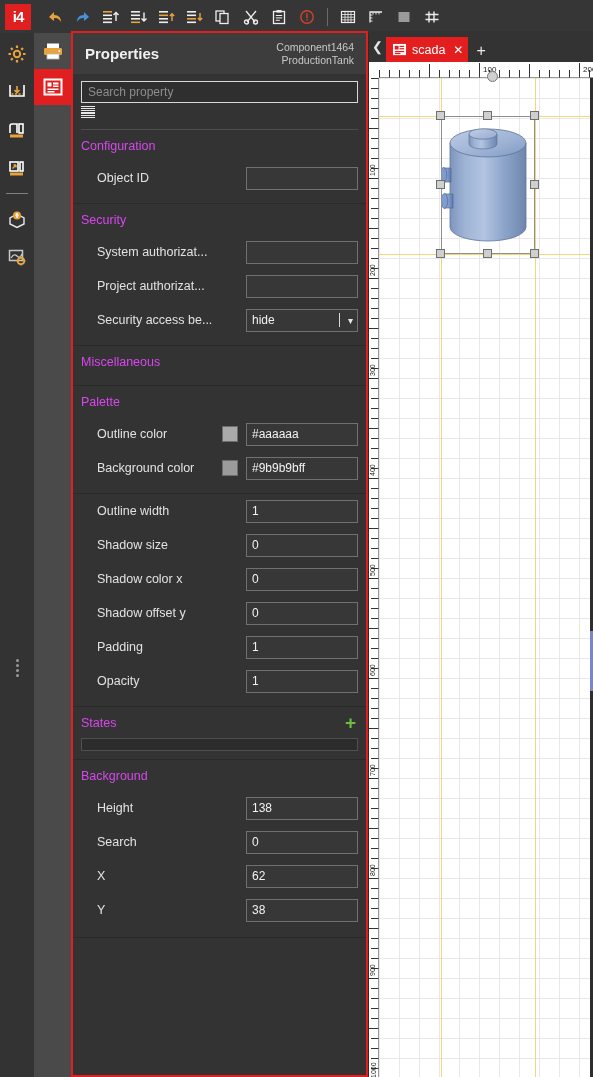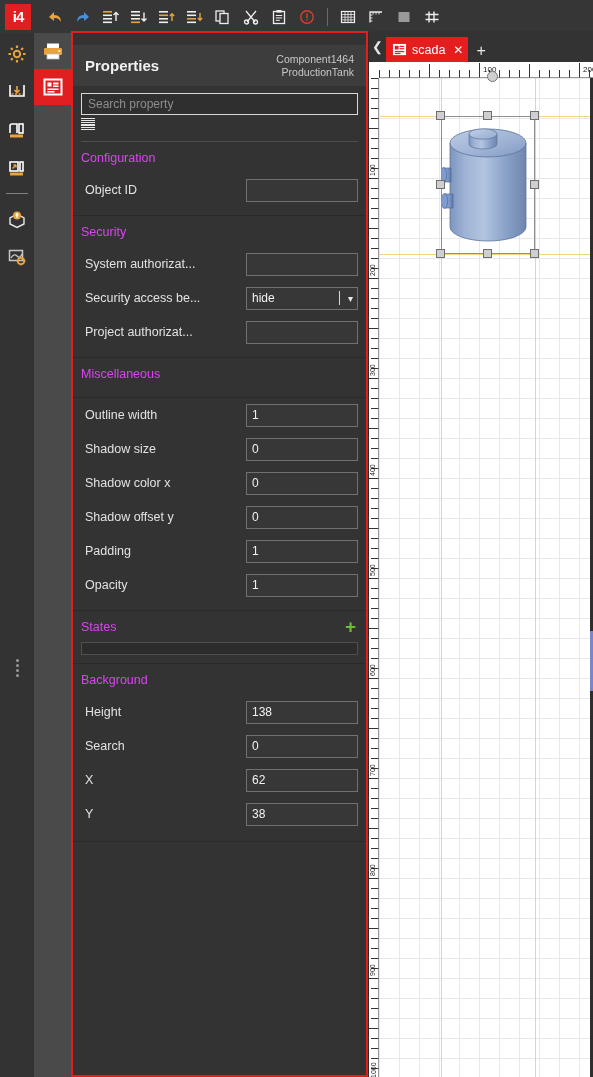--- a/index.html
+++ b/index.html
@@ -56,21 +56,21 @@
   }
   .rail2-icon.active { background: #e02020; }
 
   
   #props {
     position: absolute; left: 71px; top: 31px; width: 297px; height: 1046px;
     background: #333333; border: 2px solid #e41e1e; overflow: hidden;
   }
   .p-header {
     height: 41px; background: #3d3d3d; display: flex; align-items: center;
-    padding: 4px 12px; justify-content: space-between; margin-top: 12px;
+    padding: 4px 12px; justify-content: space-between;
   }
   .p-title { color: #f0f0f0; font-size: 15px; font-weight: bold; }
   .p-sub { color: #c8c8c8; font-size: 10.5px; text-align: right; line-height: 13px; }
   .p-searchwrap { padding: 7px 8px 0 8px; background: #333; }
   .p-search {
     width: 100%; height: 22px; background: #2f2f2f; border: 1px solid #d8d8d8;
     color: #e5e5e5; font-size: 12px; padding: 0 6px;
     font-family: "Liberation Sans", sans-serif;
   }
   .p-search::placeholder { color: #8d8d8d; }
@@ -80,21 +80,21 @@
   .p-rule { height:1px; background:#4d4d4d; margin: 4px 8px 0 8px; }
 
   .section { border-bottom: 1px solid #2a2a2a; }
   .sec-head {
     display:flex; align-items:center; justify-content:space-between;
     padding: 9px 10px 8px 8px; cursor: pointer;
   }
   .sec-title { color:#d946ef; font-size: 12.5px; }
   .plus { color:#6bbf3a; font-size: 19px; font-weight: bold; line-height: 12px; cursor:pointer; }
 
-  .row { display:flex; align-items:center; height: 34px; padding: 0 8px 0 12px; }
+  .row { display:flex; align-items:center; height: 34px; padding: 0 8px 0 24px; }
   .row-label { color:#e2e2e2; font-size: 12.5px; flex: 1; white-space: nowrap; overflow: hidden; }
   .field {
     width: 112px; height: 23px; background: #373737; border: 1px solid #707070;
     color: #f2f2f2; font-size: 12px; padding: 0 5px;
     font-family: "Liberation Sans", sans-serif;
   }
   .swatch {
     width: 16px; height: 16px; background: #aaaaaa; border: 1px solid #6d6d6d;
     margin-right: 8px; cursor: pointer;
   }
@@ -403,43 +403,60 @@
     <div class="section">
       <div class="sec-head">
         <span class="sec-title">Security</span>
         <span style="flex:1"></span>
       </div>
       <div class="row">
         <span class="row-label">System authorizat...</span>
         <input class="field" type="text" value="" style="">
       </div>
       <div class="row">
+        <span class="row-label">Project authorizat...</span>
+        <input class="field" type="text" value="" style="">
+      </div>
+      <div class="row">
         <span class="row-label">Security access be...</span>
         <span class="selectwrap">
           <select>
             <option>hide</option>
           </select>
           <span class="sbar"></span>
           <span class="sarrow">▾</span>
         </span>
       </div>
-      <div class="row">
-        <span class="row-label">Project authorizat...</span>
-        <input class="field" type="text" value="" style="">
-      </div>
       <div style="height:8px"></div>
     </div>
 
     <div class="section">
       <div class="sec-head" style="padding-bottom:16px">
         <span class="sec-title">Miscellaneous</span>
         <span style="flex:1"></span>
       </div>
     </div>
 
+    <div class="section">
+      <div class="sec-head">
+        <span class="sec-title">Palette</span>
+        <span style="flex:1"></span>
+      </div>
+      <div class="row">
+        <span class="row-label">Outline color</span>
+        <span class="swatch" style="background: rgb(170, 170, 170);"></span>
+        <input class="field" type="text" value="#aaaaaa" style="">
+      </div>
+      <div class="row">
+        <span class="row-label">Background color</span>
+        <span class="swatch" style="background: rgb(155, 155, 155);"></span>
+        <input class="field" type="text" value="#9b9b9bff" style="">
+      </div>
+      <div style="height:8px"></div>
+    </div>
 
     <div class="section">
       <div class="row">
         <span class="row-label">Outline width</span>
         <input class="field" type="text" value="1" style="">
       </div>
       <div class="row">
         <span class="row-label">Shadow size</span>
         <input class="field" type="text" value="0" style="">
       </div>

